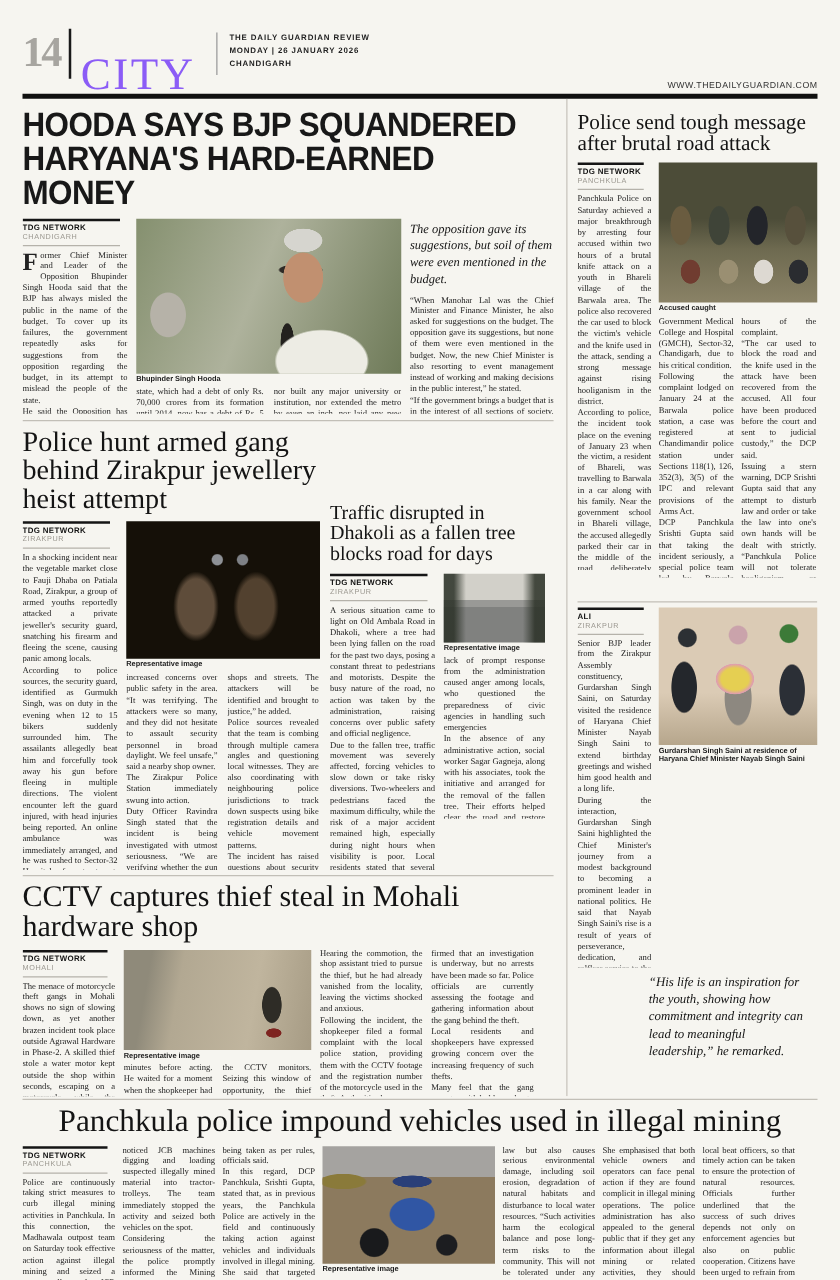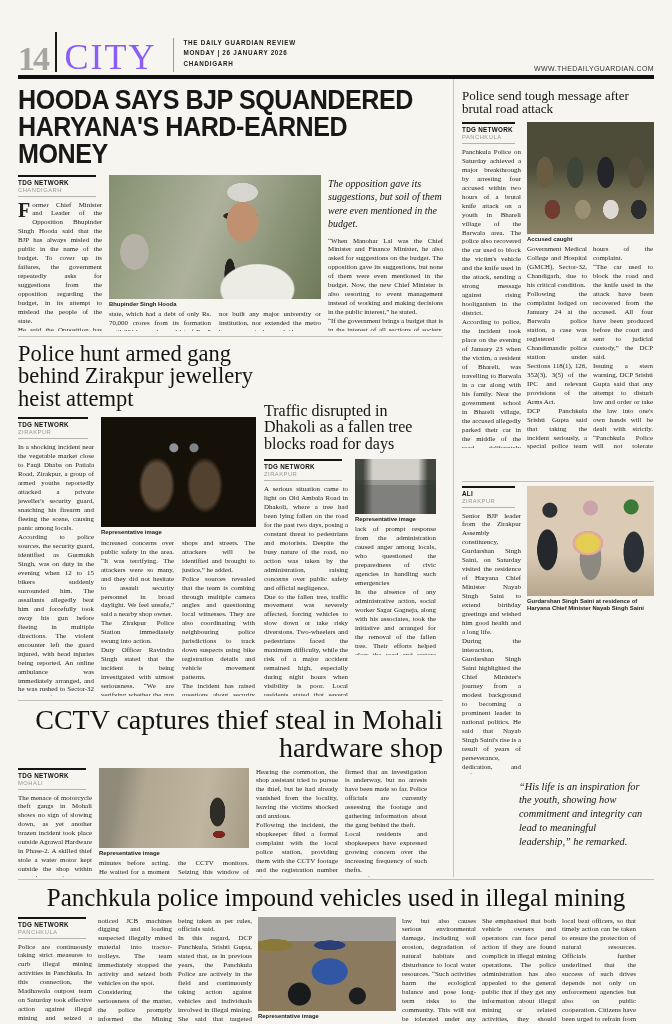--- a/index.html
+++ b/index.html
@@ -1,20 +1,20 @@
 <!DOCTYPE html>
 <html><head>
 <meta charset="utf-8">
 <style>
   html,body{margin:0;padding:0;background:#dddbd4;}
   *{box-sizing:border-box;}
   .page{width:672px;height:1024px;background:#f6f5f0;margin:0 auto;position:relative;overflow:hidden;
         font-family:"Liberation Serif",serif;color:#1c1c1c;}
   
-  .masthead{height:58px;margin:14px 18px 0;position:relative;display:flex;align-items:flex-end;}
+  .masthead{height:58px;margin:14px 18px 0;position:relative;display:flex;align-items:center;}
   .mh-num{font:700 34px/0.8 "Liberation Serif",serif;color:#a7a5a0;letter-spacing:-2px;padding-right:7px;}
   .mh-bar{width:1.5px;background:#1a1a1a;height:40px;margin-right:8px;}
   .mh-section{font:400 36px/0.8 "Liberation Serif",serif;color:#8b5cf6;letter-spacing:2px;margin-top:32px;}
   .mh-info{margin-left:16px;padding-left:10px;border-left:0.5px solid #999;
            font-family:"Liberation Sans",sans-serif;font-size:6.3px;font-weight:700;letter-spacing:.7px;
            line-height:1.65;color:#222;padding-bottom:3px;}
   .mh-web{position:absolute;right:0;bottom:0;font:400 7px "Liberation Sans",sans-serif;letter-spacing:.4px;color:#333;}
   .mh-rule{height:3.5px;background:#101010;margin:3px 18px 0;}
   
   .band{display:flex;margin:0 18px;height:798px;overflow:hidden;}
@@ -73,36 +73,36 @@
   .traffic-body{display:flex;gap:7px;}
   .traffic-c1{width:84px;}
   .traffic-c1 .btxt{height:212px;}
   .traffic-right{width:81px;}
   .traffic-photo{width:81px;height:55px;background:
       linear-gradient(90deg, rgba(42,48,38,.85) 0 10%, transparent 22% 78%, rgba(42,48,38,.85) 90%),
       linear-gradient(#d2d0c9 0 38%, #999996 38% 48%, #80817f 48% 100%);}
   .traffic-right .btxt{height:130px;margin-top:2px;}
   
   .art-cctv{border-top:0.5px solid #c2bfb7;margin-top:4px;padding-top:3px;height:182px;overflow:hidden;}
-  .cctv-hl{font-size:28px;line-height:1;text-align:right;margin:2px 0 6px;}
+  .cctv-hl{font-size:24px;line-height:1;text-align:left;margin:2px 0 6px;}
   .cctv-body{display:flex;gap:7px;height:142px;}
   .cctv-c1{width:74px;}
   .cctv-c1 .btxt{height:106px;}
   .cctv-mid{width:150px;}
   .cctv-photo{width:150px;height:80px;background:
       radial-gradient(ellipse 13px 24px at 79% 55%, #2e2c26 58%, transparent 62%),
       radial-gradient(ellipse 10px 6px at 80% 83%, #7e2420 58%, transparent 65%),
       linear-gradient(100deg,#8f8a7a 0 14%,#b2a892 30%,#c0b59e 68%,#a69b84 100%);}
   .cctv-under{display:flex;gap:8px;margin-top:2px;}
   .cctv-under .btxt{width:71px;height:44px;}
   .cctv-c4,.cctv-c5{width:82px;}
   .cctv-c4 .btxt,.cctv-c5 .btxt{height:140px;}
   
   .art-pol{height:402px;overflow:hidden;}
-  .pol-hl{font-size:13px;line-height:1.05;margin:10px 0 6px;}
+  .pol-hl{font-size:17px;line-height:1.05;margin:10px 0 6px;}
   .pol-body{display:flex;gap:6px;}
   .pol-c1{width:60px;}
   .pol-c1 .btxt{height:300px;}
   .pol-right{width:127px;}
   .pol-photo{width:127px;height:112px;background:
       radial-gradient(ellipse 14px 26px at 14% 45%, #6a5c40 58%, transparent 62%),
       radial-gradient(ellipse 14px 26px at 38% 45%, #3f4438 58%, transparent 62%),
       radial-gradient(ellipse 14px 26px at 62% 45%, #23252a 58%, transparent 62%),
       radial-gradient(ellipse 14px 26px at 86% 45%, #57503c 58%, transparent 62%),
       radial-gradient(ellipse 13px 16px at 20% 78%, #703c30 58%, transparent 62%),

